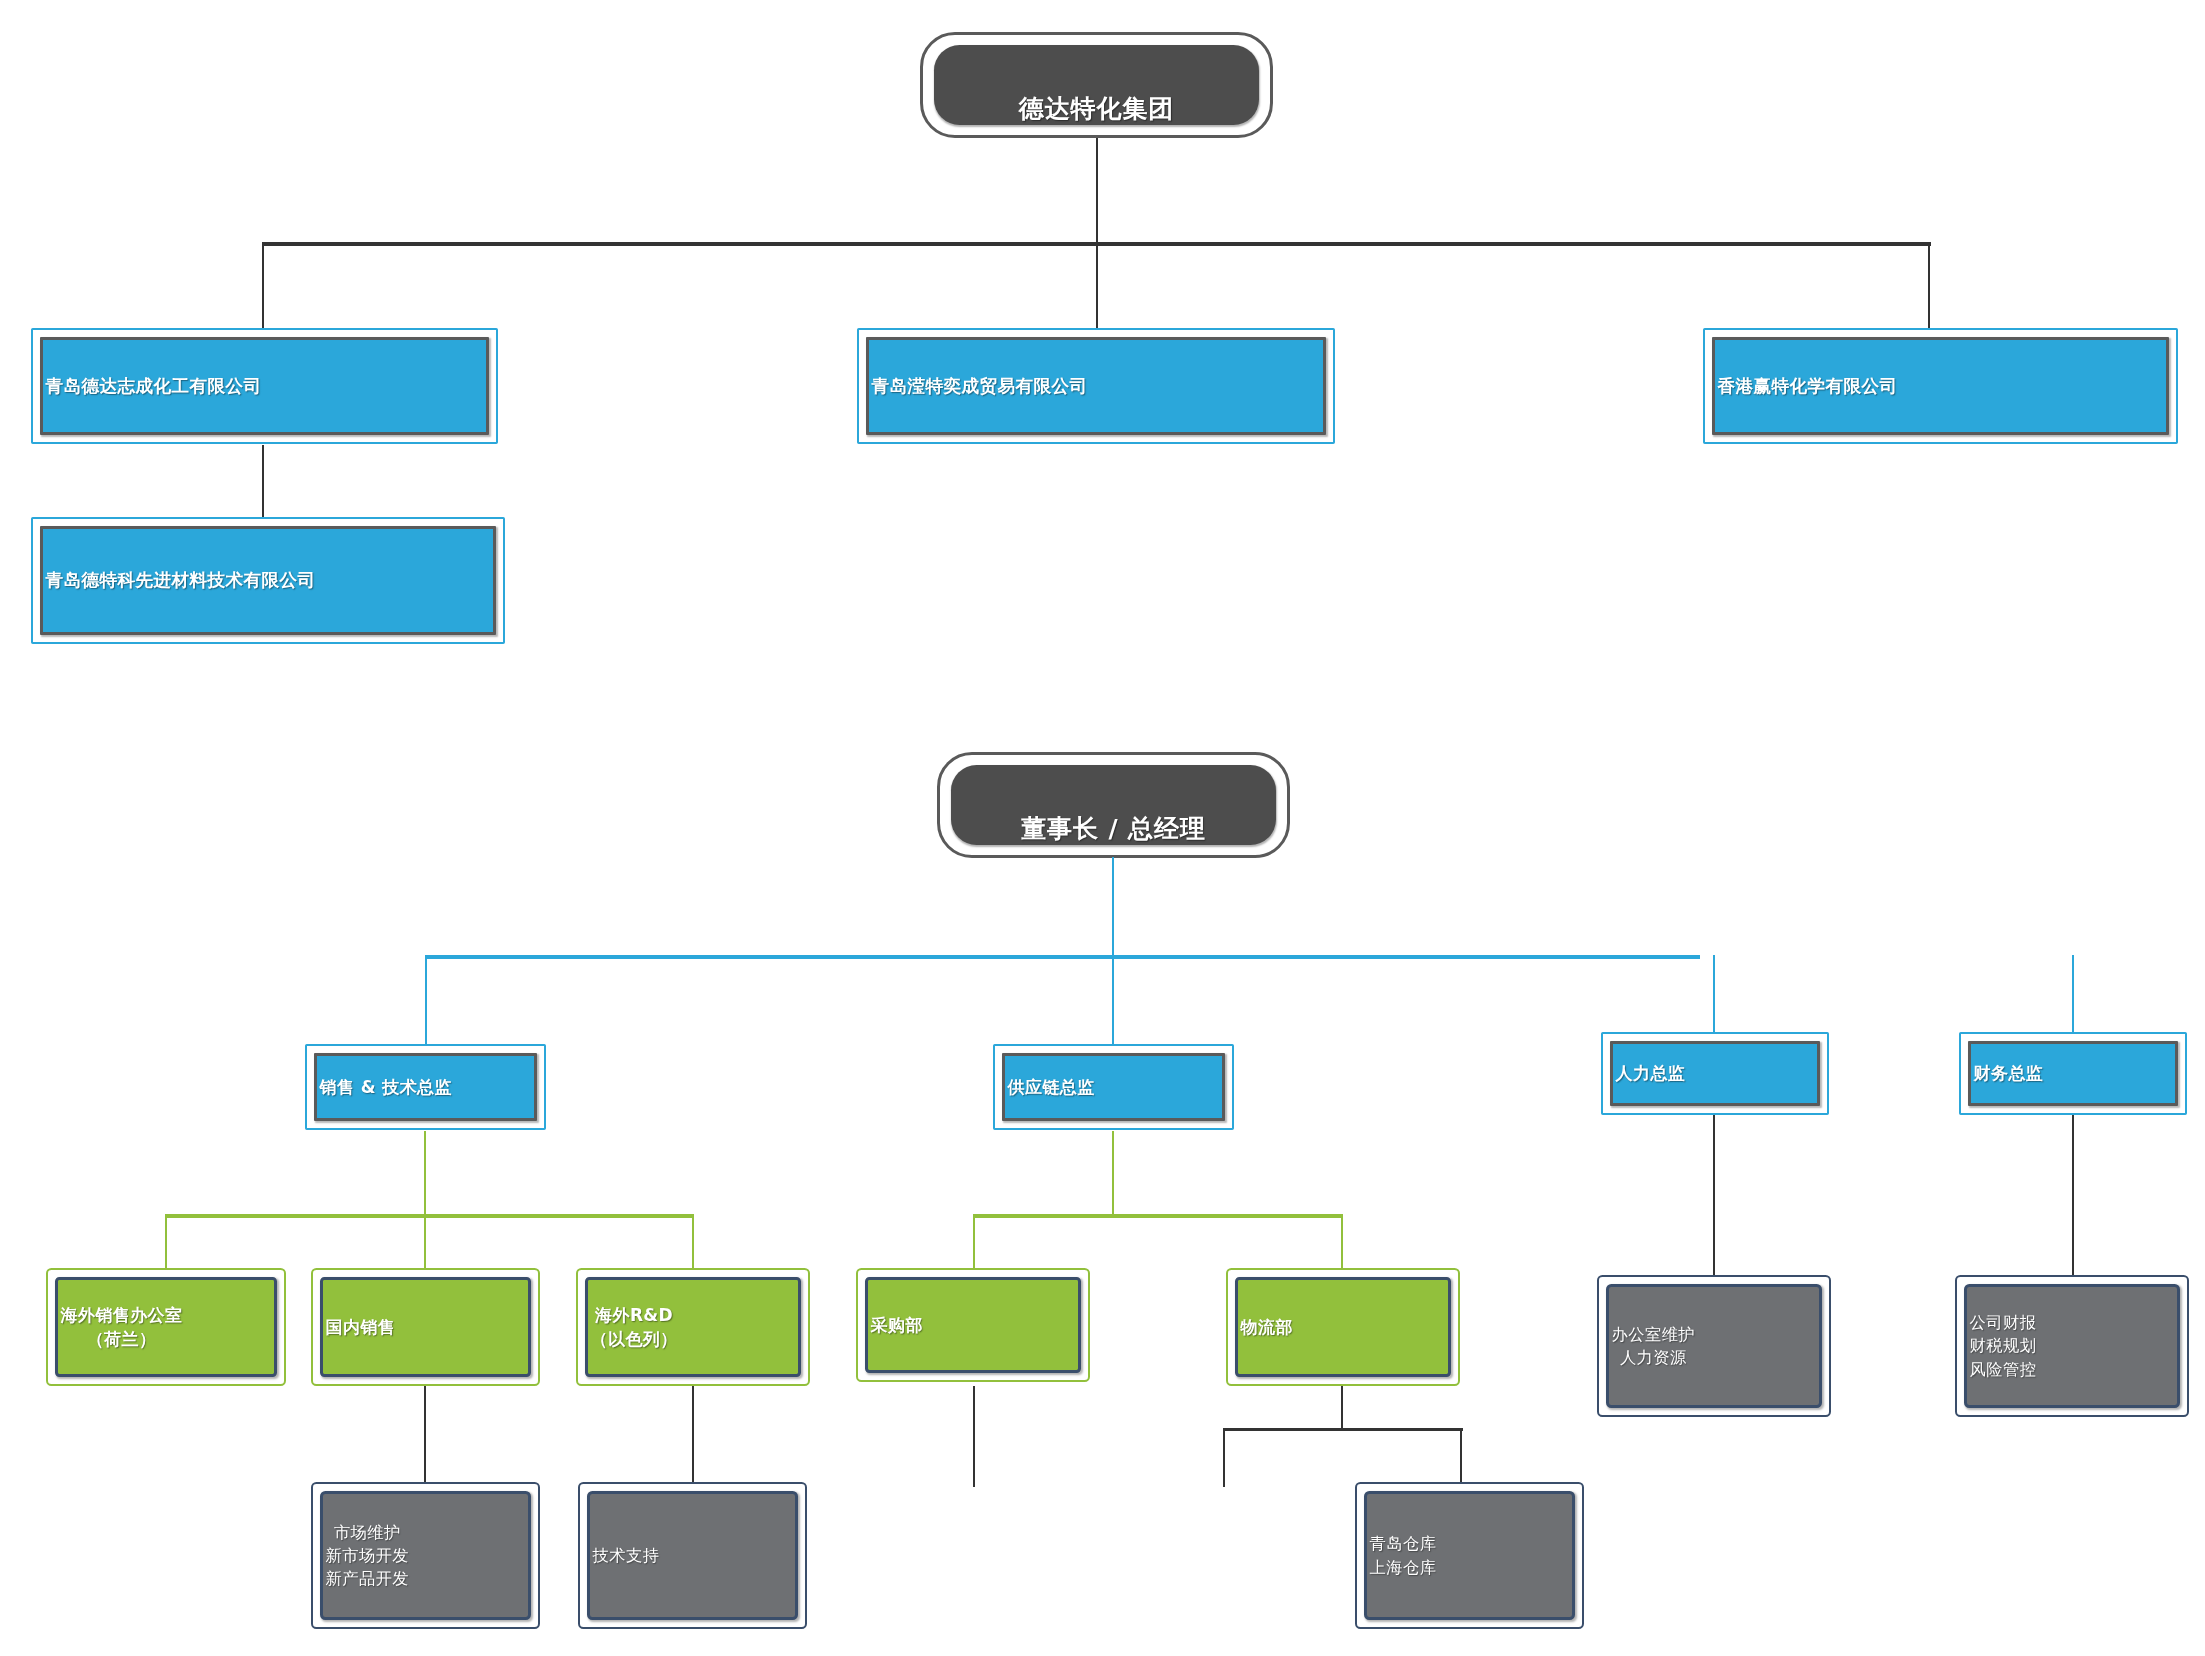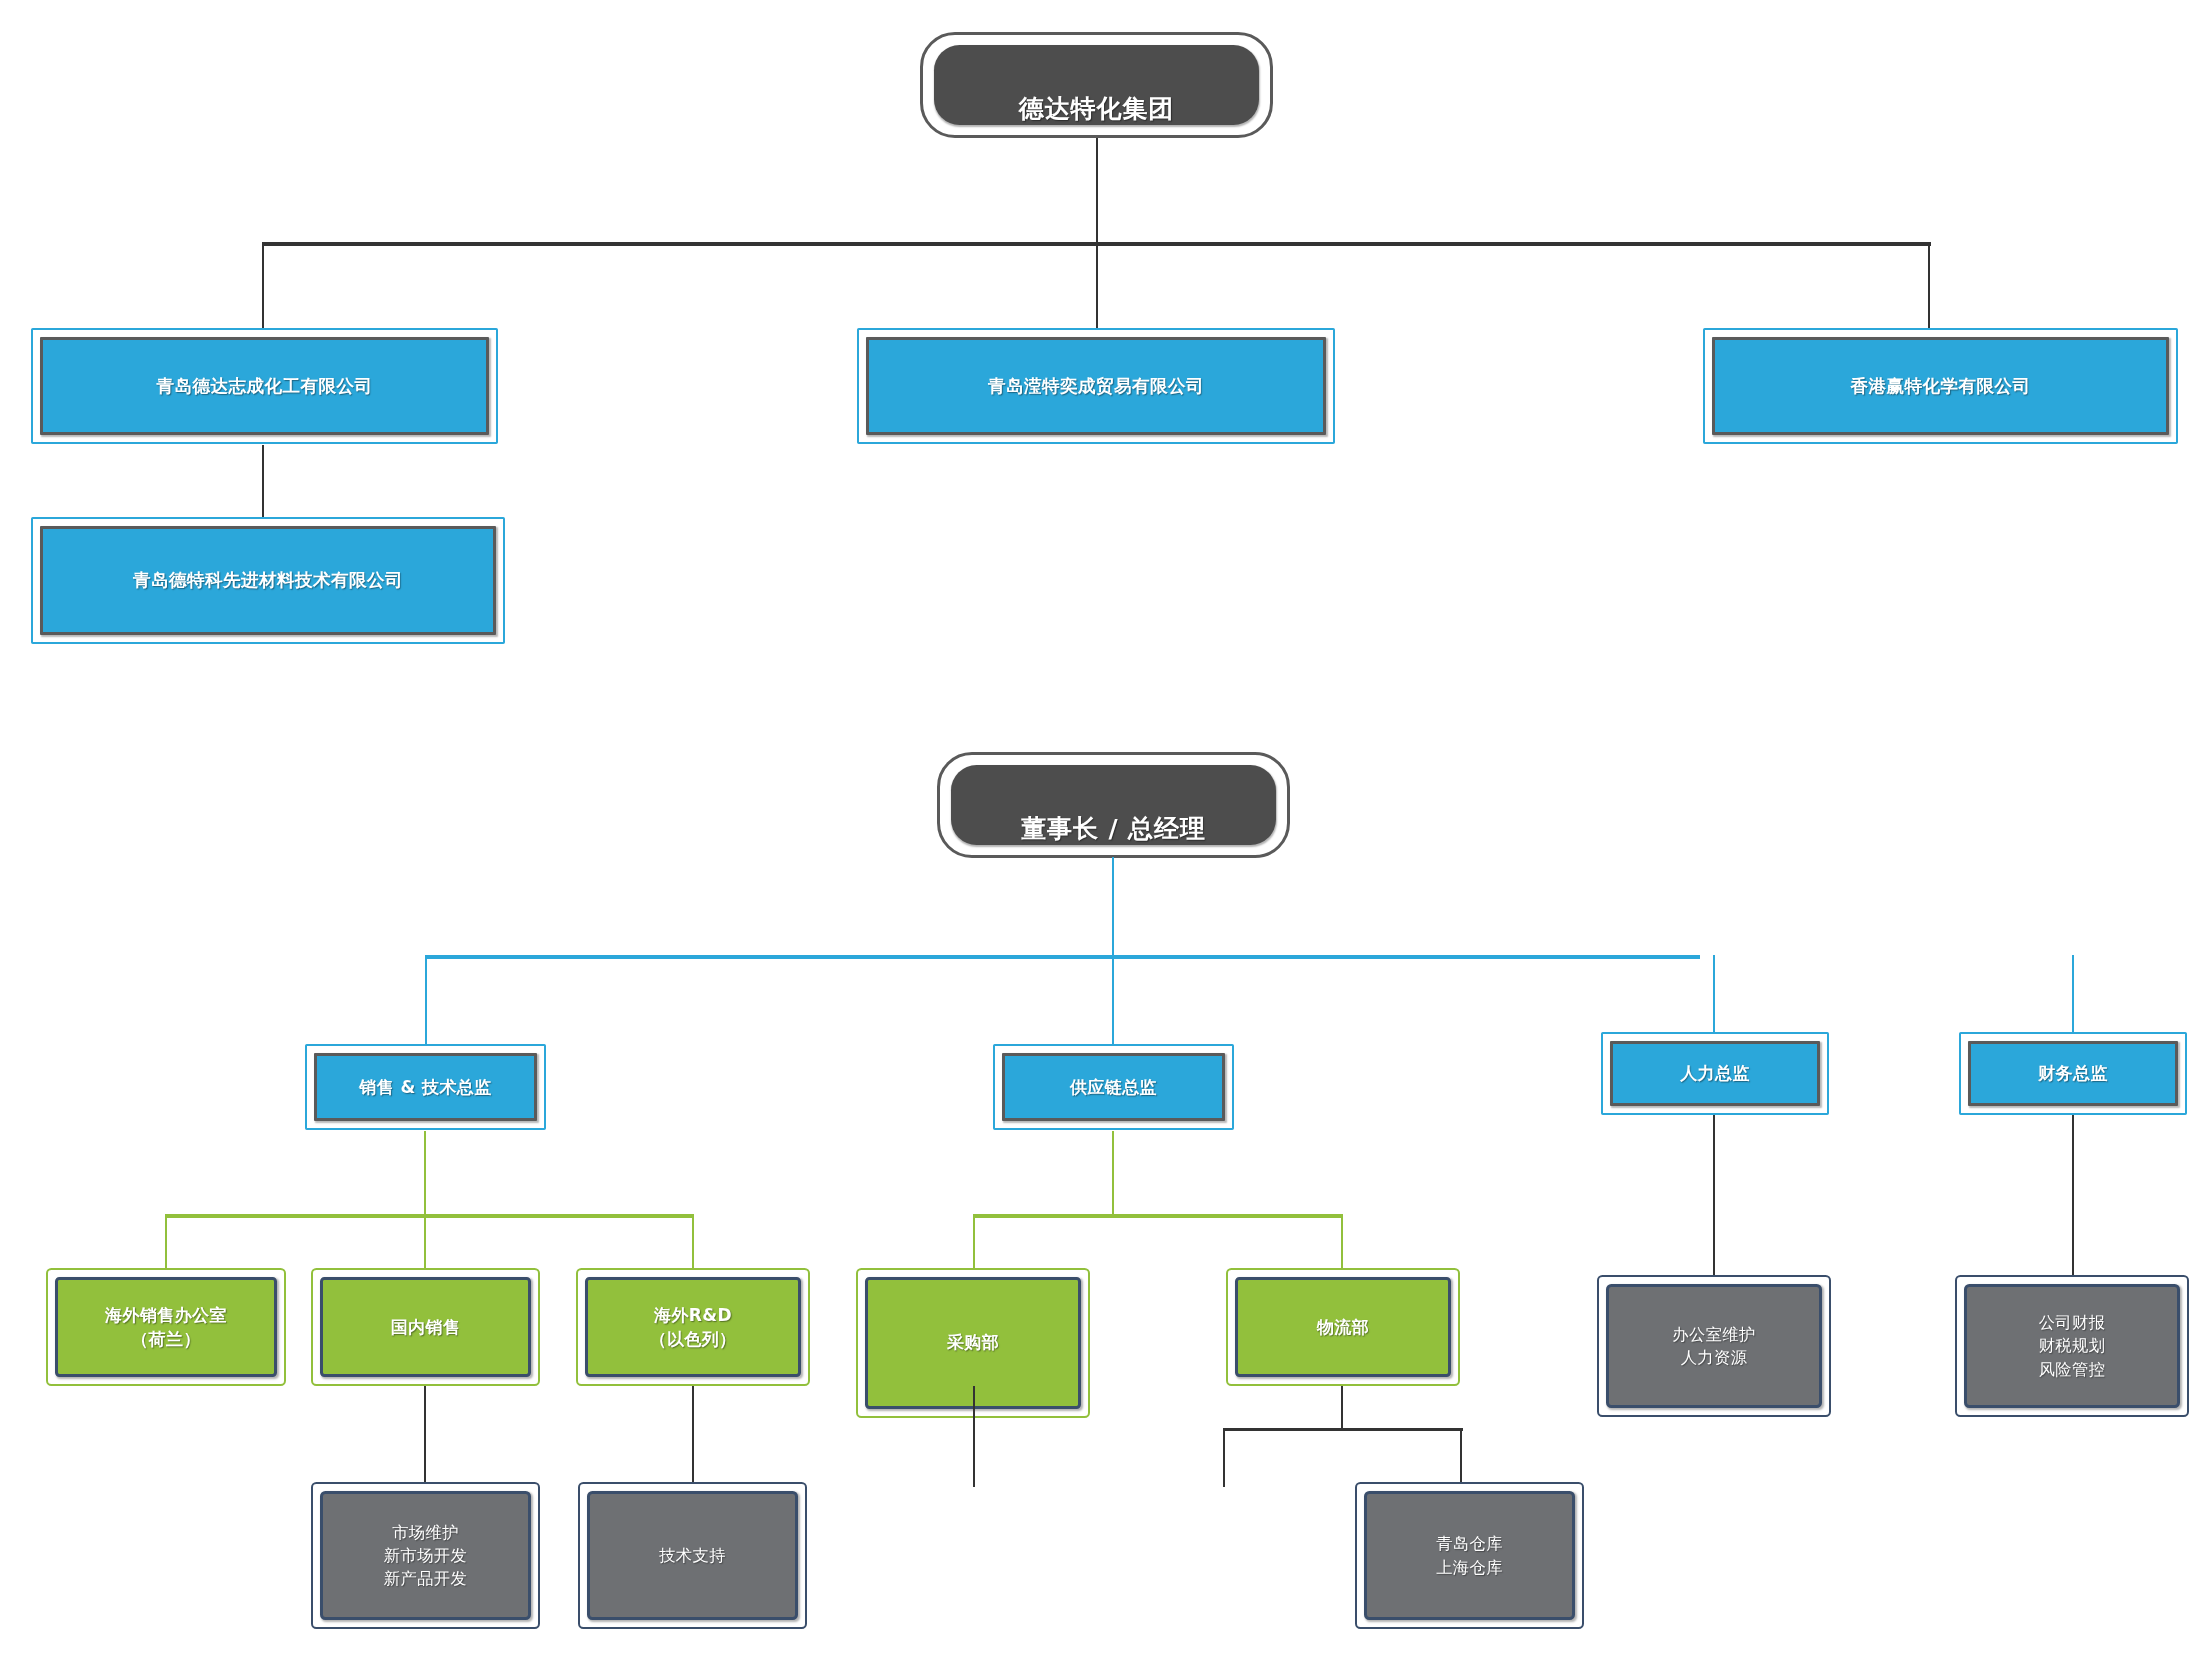--- a/index.html
+++ b/index.html
@@ -48,21 +48,21 @@
 
   
   .bx{position:absolute;box-sizing:border-box;background:#ffffff;}
   .bx.blue{border:2.2px solid #2BA7DA;border-radius:1.8px;}
   .bx.green{border:2.2px solid #92C03C;border-radius:5.3px;}
   .bx.navy{border:2.2px solid #3A4E6B;border-radius:5.3px;}
 
   .bx .core{
     position:absolute;
     left:7px;right:7px;top:7px;bottom:7px;
-    display:flex;align-items:center;justify-content:center;
+    display:flex;align-items:center;justify-content:flex-start;
     box-sizing:border-box;
     text-align:center;
   }
   .bx.blue .core{
     background:#2BA7DA;
     border:3.1px solid #5A5A5A;
     border-radius:0.9px;
     box-shadow:1.3px 1.3px 1.8px rgba(0,0,0,.28);
   }
   .bx.green .core{
@@ -204,21 +204,21 @@
       </span>
     </div>
   </div>
 
   <div class="bx green" style="left:311px;top:1268px;width:229px;height:118px;">
     <div class="core">
       <span class="lbl dept">国内销售</span>
     </div>
   </div>
 
-  <div class="bx green" style="left:856px;top:1268px;width:234px;height:150px;font-family:Liberation Serif, serif;">
+  <div class="bx green" style="left:856px;top:1268px;width:234px;height:114px;">
     <div class="core">
       <span class="lbl dept">采购部</span>
     </div>
   </div>
 
   <div class="bx green" style="left:1226px;top:1268px;width:234px;height:118px;">
     <div class="core">
       <span class="lbl dept">物流部</span>
     </div>
   </div>

